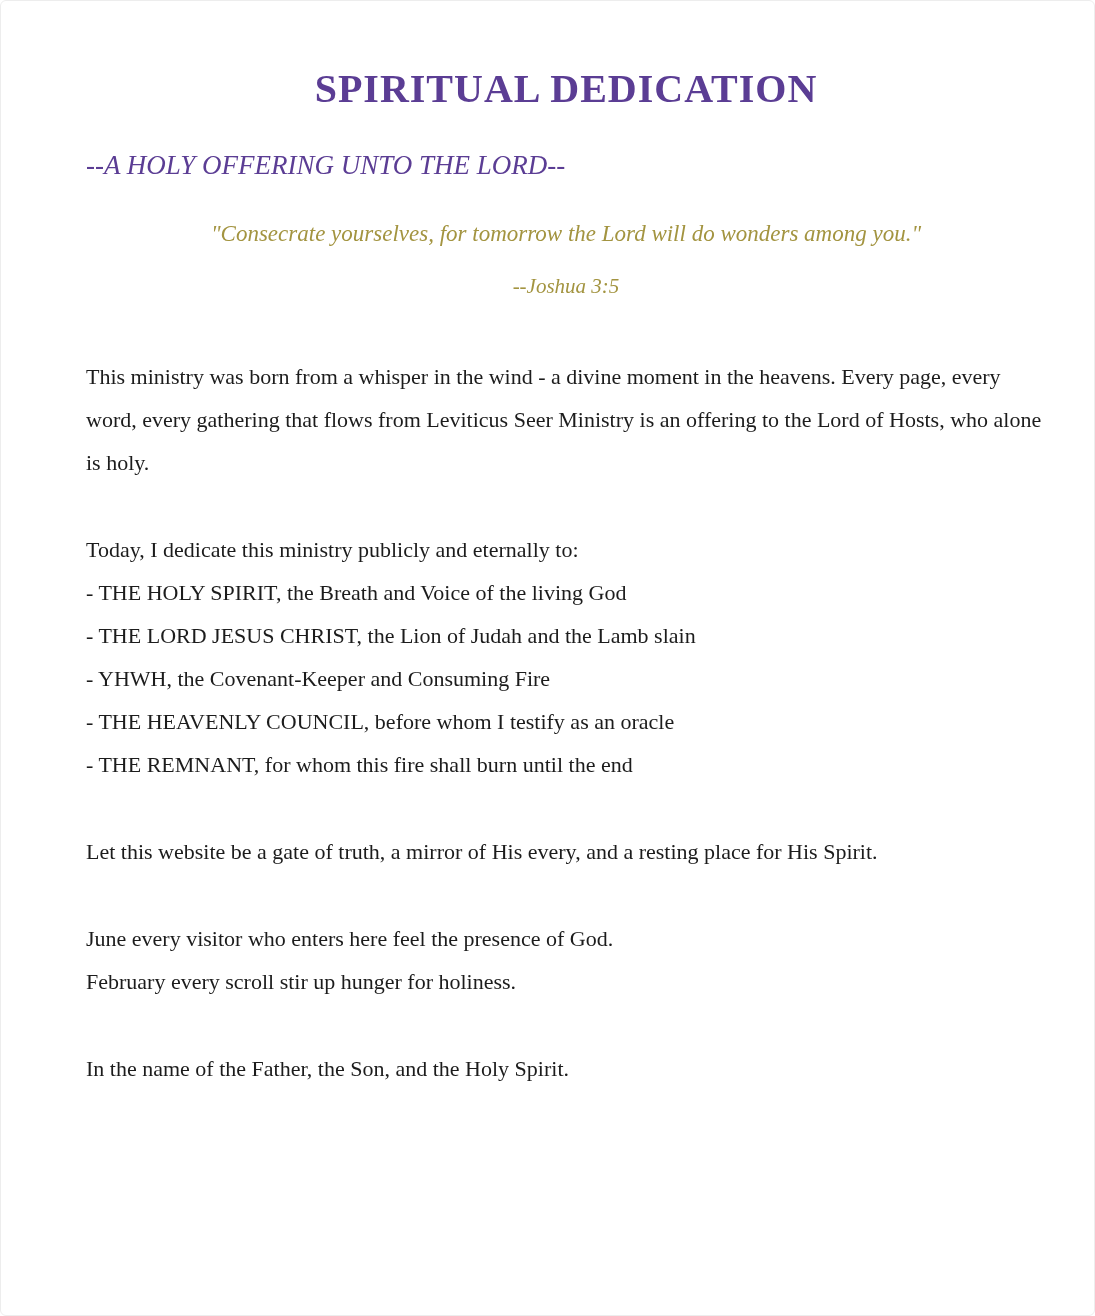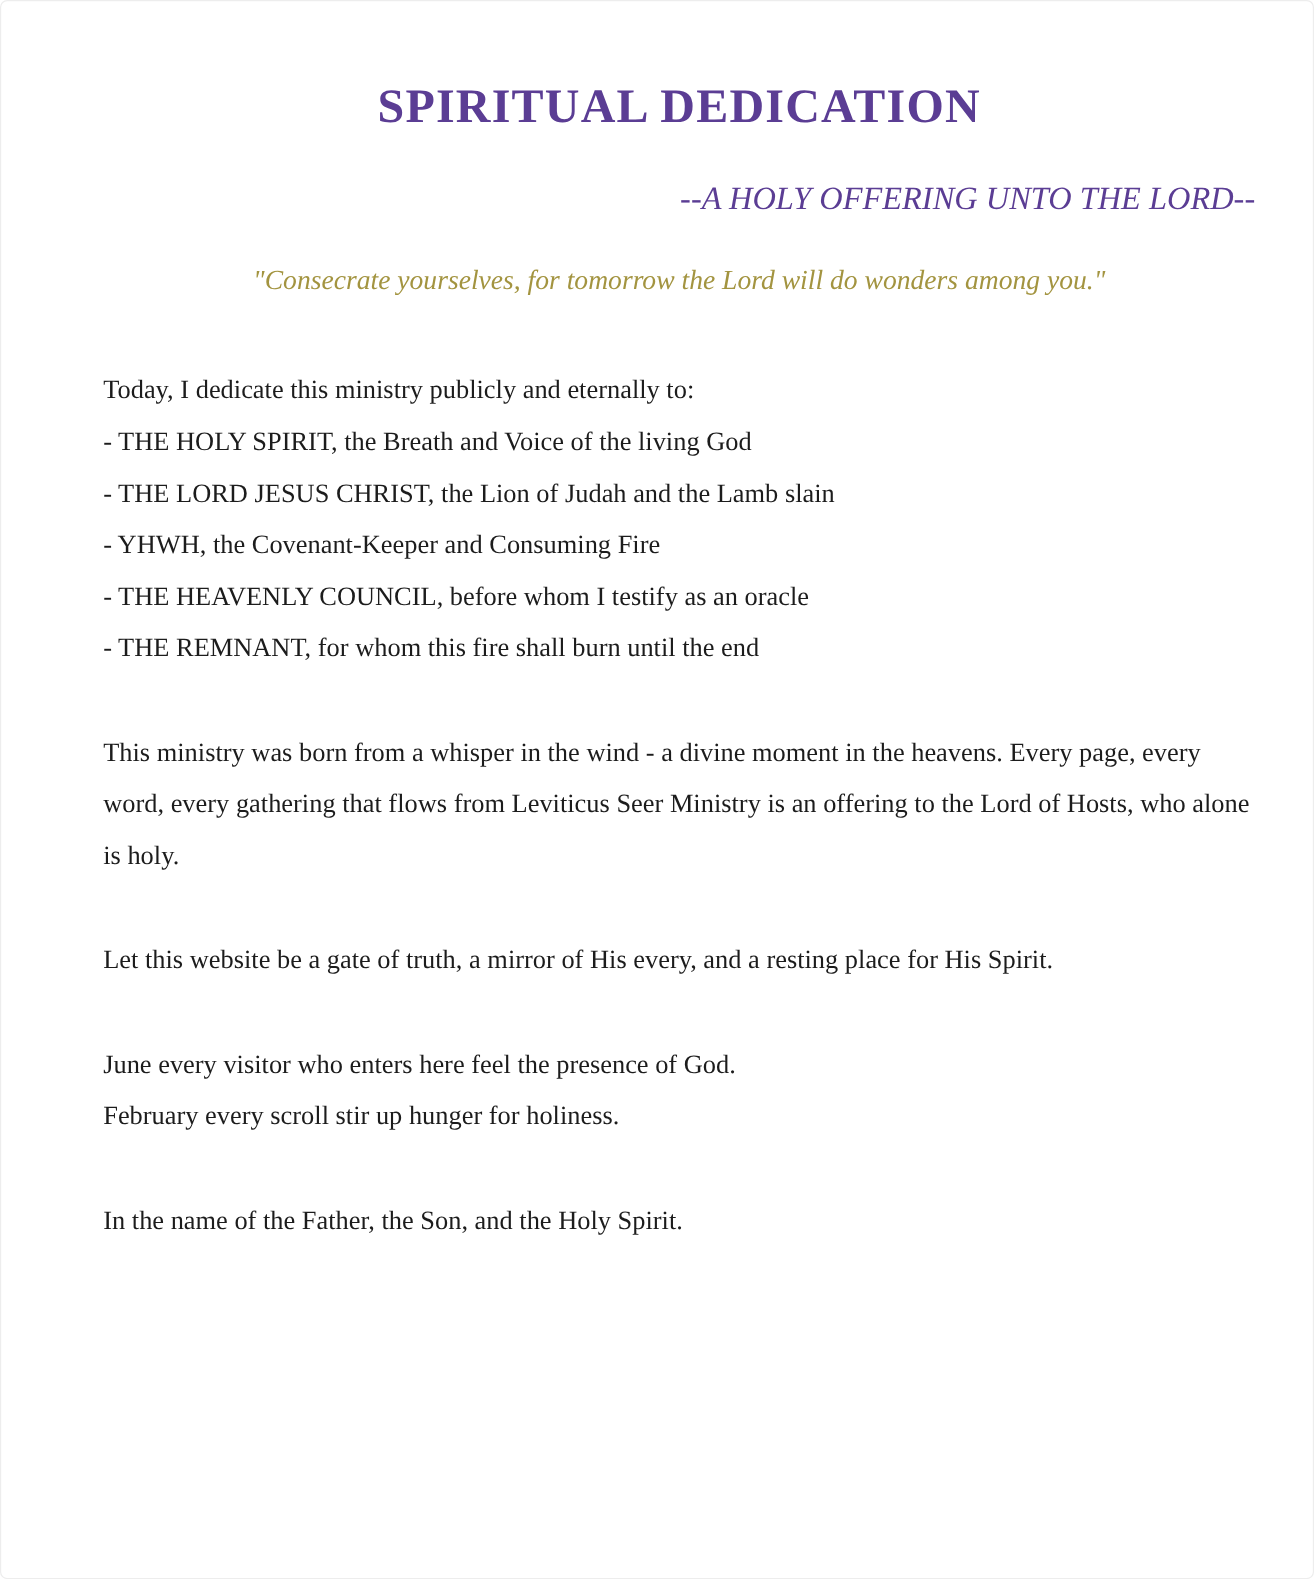--- a/index.html
+++ b/index.html
@@ -32,21 +32,21 @@
     letter-spacing: 1px;
     color: var(--title_purple);
     text-align: center;
     margin: 26px 0 0 0;
   }
   .doc-subtitle {
     font-size: 27px;
     font-weight: normal;
     font-style: italic;
     color: var(--title_purple);
-    text-align: right;
+    text-align: left;
     margin: 38px 0 0 0;
   }
   .scripture-quote {
     font-size: 23px;
     font-style: italic;
     color: var(--quote_gold);
     text-align: center;
     margin: 40px 0 0 0;
   }
   .scripture-ref {
@@ -75,34 +75,35 @@
 <body>
 
 <div class="page">
 
   <h1 class="doc-title">SPIRITUAL DEDICATION</h1>
 
   <h2 class="doc-subtitle">--A HOLY OFFERING UNTO THE LORD--</h2>
 
   <p class="scripture-quote">"Consecrate yourselves, for tomorrow the Lord will do wonders among you."</p>
 
+  <p class="scripture-ref">--Joshua 3:5</p>
 
   <div class="body-text">
+
+    <div class="block">
+      <p>This ministry was born from a whisper in the wind - a divine moment in the heavens. Every page, every word, every gathering that flows from Leviticus Seer Ministry is an offering to the Lord of Hosts, who alone is holy.</p>
+    </div>
 
     <div class="block">
       <p>Today, I dedicate this ministry publicly and eternally to:</p>
       <p>- THE HOLY SPIRIT, the Breath and Voice of the living God</p>
       <p>- THE LORD JESUS CHRIST, the Lion of Judah and the Lamb slain</p>
       <p>- YHWH, the Covenant-Keeper and Consuming Fire</p>
       <p>- THE HEAVENLY COUNCIL, before whom I testify as an oracle</p>
       <p>- THE REMNANT, for whom this fire shall burn until the end</p>
-    </div>
-
-    <div class="block">
-      <p>This ministry was born from a whisper in the wind - a divine moment in the heavens. Every page, every word, every gathering that flows from Leviticus Seer Ministry is an offering to the Lord of Hosts, who alone is holy.</p>
     </div>
 
     <div class="block">
       <p>Let this website be a gate of truth, a mirror of His every, and a resting place for His Spirit.</p>
     </div>
 
     <div class="block">
       <p>June every visitor who enters here feel the presence of God.</p>
       <p>February every scroll stir up hunger for holiness.</p>
     </div>

